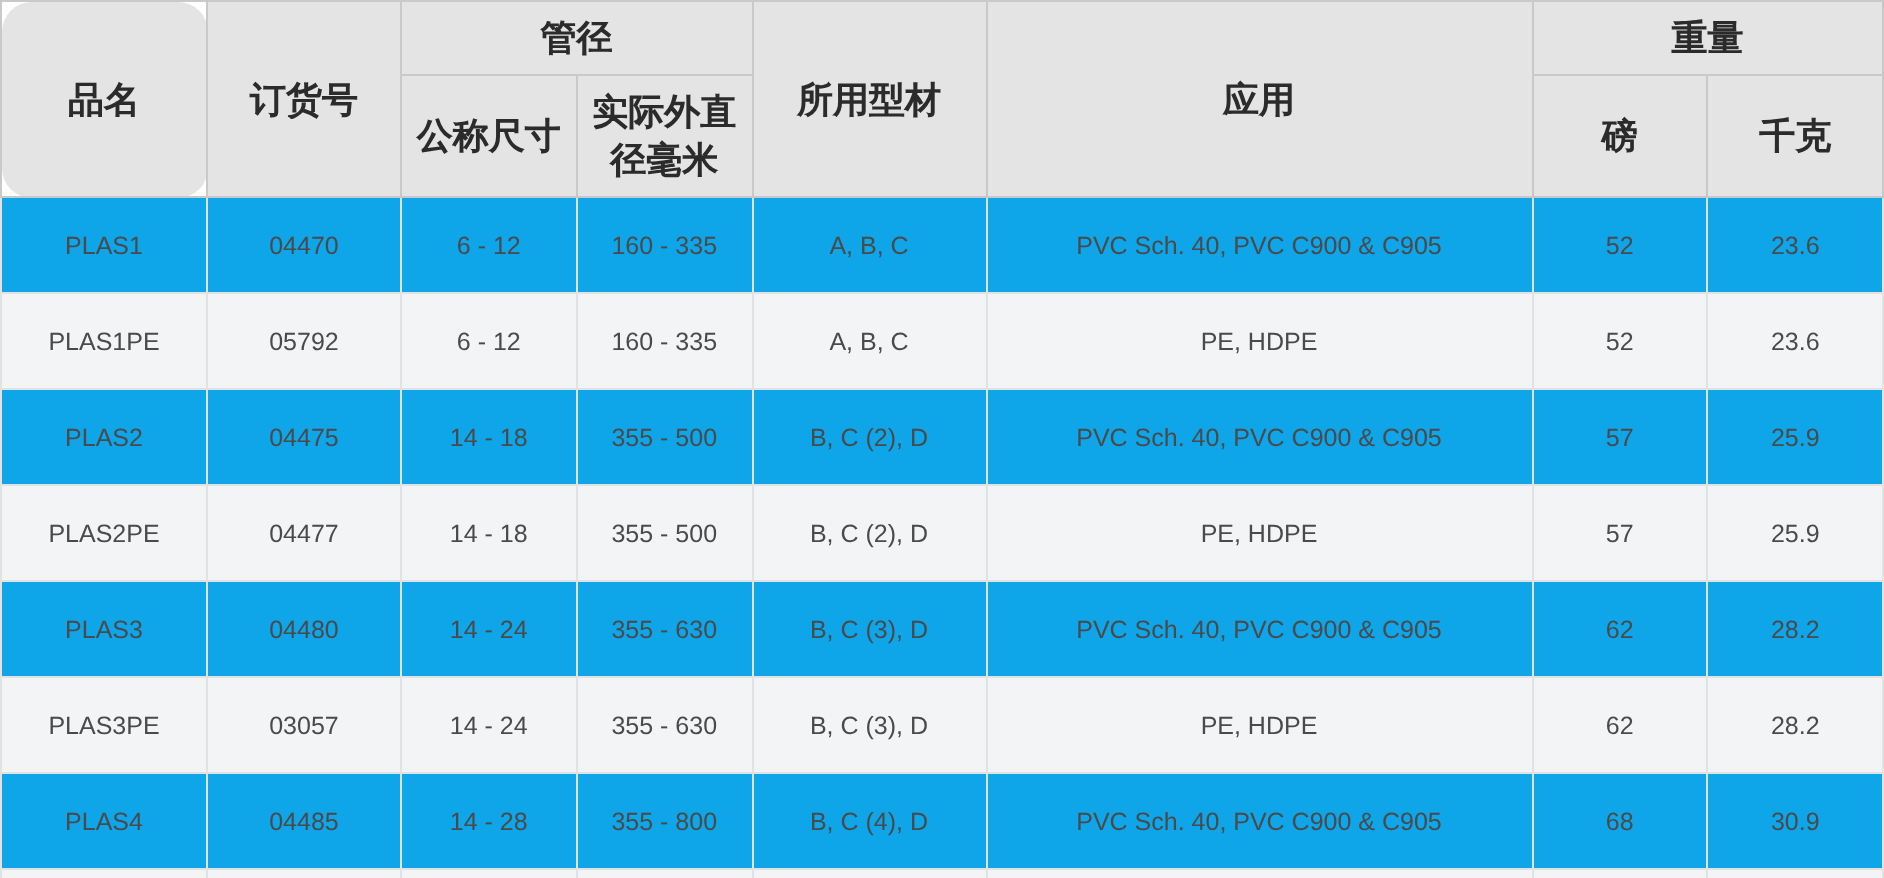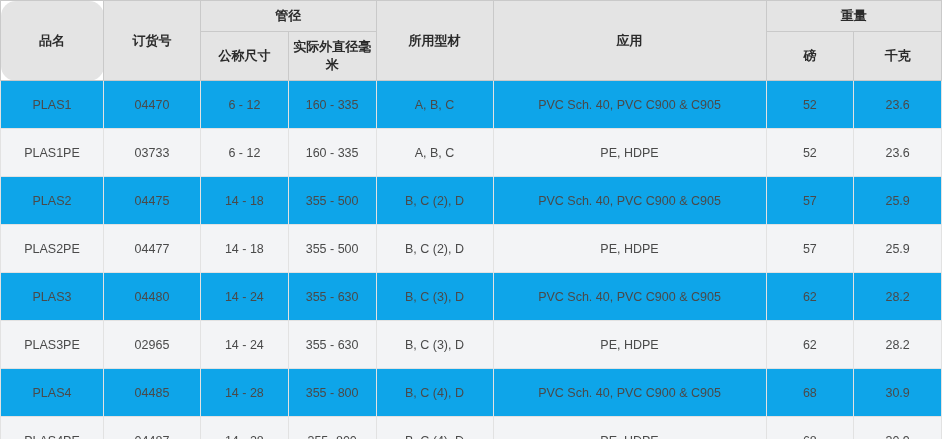--- a/index.html
+++ b/index.html
@@ -22,21 +22,21 @@
     width: 942px;
     border-collapse: collapse;
     table-layout: fixed;
     font-size: 12.5px;
     color: #3f3f3f;
   }
   table.spec th {
     background: #e4e4e4;
     color: #2b2b2b;
     font-weight: bold;
-    font-size: 13px;
+    font-size: 18px;
     border: 1px solid #c9c9c9;
     text-align: center;
     vertical-align: middle;
     padding: 6px 2px;
   }
   table.spec td {
     border: 1px solid #e2e2e2;
     text-align: center;
     vertical-align: middle;
     padding: 0;
@@ -92,21 +92,21 @@
         <td>04470</td>
         <td>6 - 12</td>
         <td>160 - 335</td>
         <td>A, B, C</td>
         <td>PVC Sch. 40, PVC C900 &amp; C905</td>
         <td>52</td>
         <td>23.6</td>
       </tr>
       <tr class="row-even">
         <td class="col-name">PLAS1PE</td>
-        <td>03733</td>
+        <td>05792</td>
         <td>6 - 12</td>
         <td>160 - 335</td>
         <td>A, B, C</td>
         <td>PE, HDPE</td>
         <td>52</td>
         <td>23.6</td>
       </tr>
       <tr class="row-odd">
         <td class="col-name">PLAS2</td>
         <td>04475</td>
@@ -132,21 +132,21 @@
         <td>04480</td>
         <td>14 - 24</td>
         <td>355 - 630</td>
         <td>B, C (3), D</td>
         <td>PVC Sch. 40, PVC C900 &amp; C905</td>
         <td>62</td>
         <td>28.2</td>
       </tr>
       <tr class="row-even">
         <td class="col-name">PLAS3PE</td>
-        <td>02965</td>
+        <td>03057</td>
         <td>14 - 24</td>
         <td>355 - 630</td>
         <td>B, C (3), D</td>
         <td>PE, HDPE</td>
         <td>62</td>
         <td>28.2</td>
       </tr>
       <tr class="row-odd">
         <td class="col-name">PLAS4</td>
         <td>04485</td>

